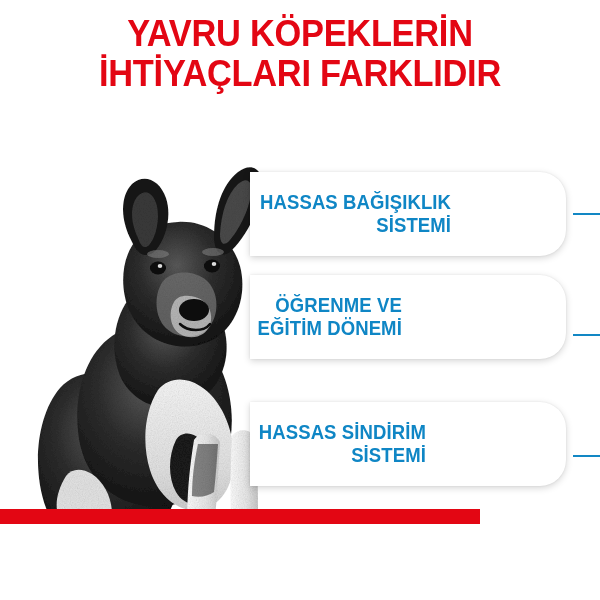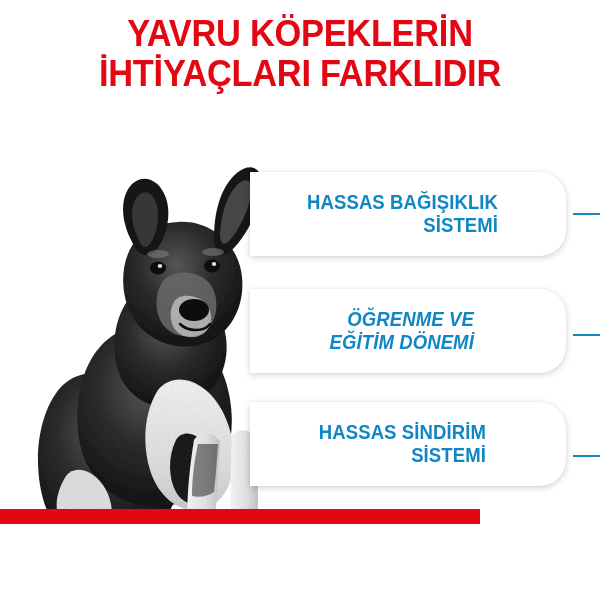--- a/index.html
+++ b/index.html
@@ -58,21 +58,21 @@
     position: absolute;
     height: 84px;
     left: 250px;
     width: 316px;
     background: #ffffff;
     border-top-right-radius: 26px;
     border-bottom-right-radius: 26px;
     box-shadow: 0 2px 7px rgba(0,0,0,0.17), 0 0 2px rgba(0,0,0,0.08);
     display: flex;
     align-items: center;
-    justify-content: center;
+    justify-content: flex-start;
     box-sizing: border-box;
     padding-right: 20px;
   }
   .callout-text {
     color: #0f86c5;
     font-family: "Liberation Sans Narrow", "Liberation Sans", sans-serif;
     font-weight: bold;
     font-size: 19.5px;
     line-height: 23px;
     text-align: right;
@@ -84,21 +84,21 @@
 
   .connector {
     position: absolute;
     height: 2px;
     background: #1287c4;
     left: 573px;
     width: 27px;
   }
 
   #callout-1 { top: 172px; }
-  #callout-2 { top: 289px; font-style: italic; }
+  #callout-2 { top: 275px; }
   #callout-3 { top: 402px; }
   #connector-1 { top: 213px; }
   #connector-2 { top: 334px; }
   #connector-3 { top: 455px; }
 
   
   .logo {
     position: absolute;
     left: 492px;
     top: 521px;

